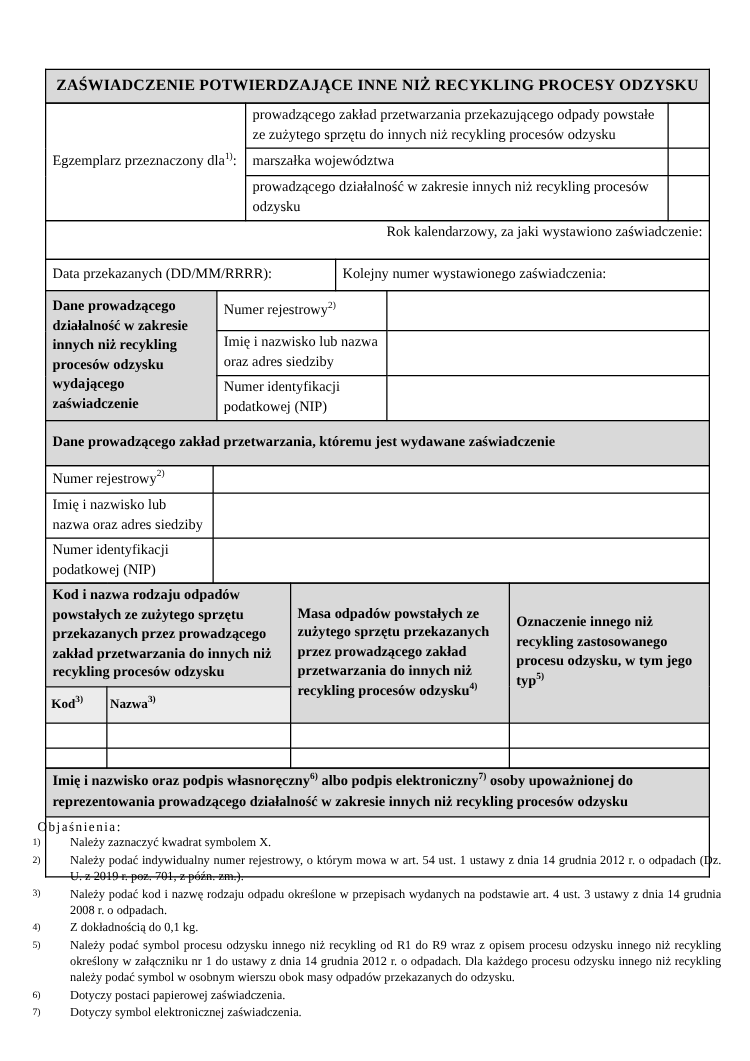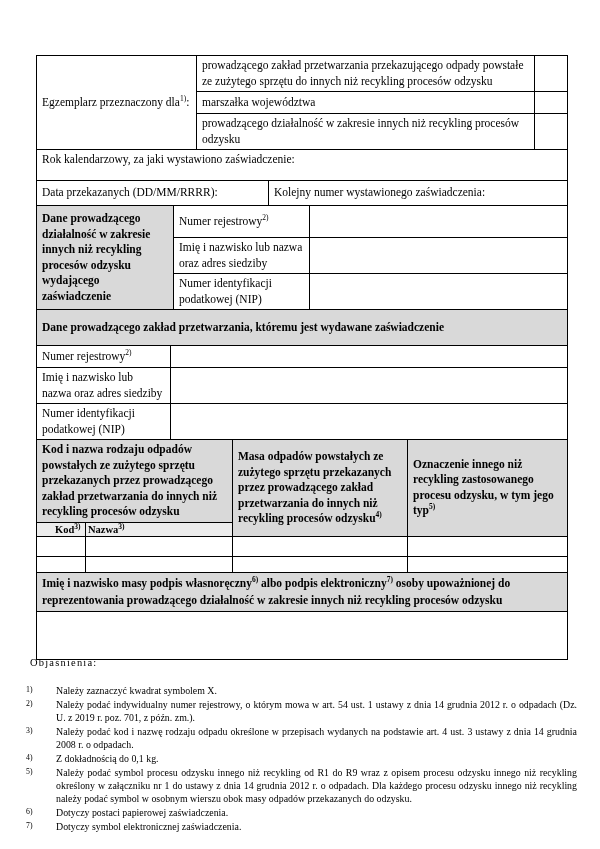--- a/index.html
+++ b/index.html
@@ -17,46 +17,53 @@
     border:1px solid #000;
     font-size:11.5px;line-height:15.5px;
     padding:2px 5px;vertical-align:middle;
     box-sizing:border-box;
     overflow:hidden;
   }
   .gray{background:#d9d9d9;}
   .subgray{background:#ececec;}
   .b{font-weight:bold;}
   .ctr{text-align:left;}
-  .top{vertical-align:top;}
+  .top{vertical-align:top;text-align:right;}
   .title-cell{
     font-weight:bold;font-size:12.6px;text-align:center;
     letter-spacing:.2px;height:27px;padding:4px 6px;
   }
   sup{font-size:7.5px;line-height:0;vertical-align:super;}
   .chk{padding:0;}
   .notes{position:absolute;left:25px;top:657px;width:552px;}
   .notes-heading{
-    font-size:10.5px;letter-spacing:1.2px;margin:0 0 16px 5px;
+    font-size:10.5px;letter-spacing:1.2px;margin:0 0 0 5px;
   }
   .note-row{display:flex;margin-bottom:1px;}
   .note-marker{
     flex:0 0 31px;font-size:7.8px;padding-top:1px;
     padding-left:1px;box-sizing:border-box;
   }
   .note-text{
     flex:1;font-size:9.9px;line-height:13px;text-align:justify;
   }
 </style>
 </head>
 <body>
 
 <div class="page">
   <div class="form">
 
+    <table class="t">
+      <tbody>
+          <tr>
+        <td class="gray title-cell">ZAŚWIADCZENIE POTWIERDZAJĄCE INNE NIŻ RECYKLING PROCESY ODZYSKU</td>
+      </tr>
+    </tbody>
+      </table>
 
     <table class="t">
       <colgroup>
           <col style="width:160px">
           <col>
           <col style="width:33px">
         </colgroup>
       <tbody>
           <tr>
         <td rowspan="3">
@@ -169,21 +176,21 @@
           <tr>
         <td colspan="2" class="gray b ctr" style="height:80px">Kod i nazwa rodzaju odpadów powstałych ze zużytego sprzętu przekazanych przez prowadzącego zakład przetwarzania do innych niż recykling procesów odzysku</td>
         <td rowspan="2" class="gray b ctr">
           <span>Masa odpadów powstałych ze zużytego sprzętu przekazanych przez prowadzącego zakład przetwarzania do innych niż recykling procesów odzysku</span><sup>4)</sup>
         </td>
         <td rowspan="2" class="gray b ctr">
           <span>Oznaczenie innego niż recykling zastosowanego procesu odzysku, w tym jego typ</span><sup>5)</sup>
         </td>
       </tr>
       <tr>
-        <td class="subgray b ctr" style="height:14px;padding:0 18px;font-size:10.5px;line-height:13px">
+        <td class="subgray b ctr" style="height:29px;padding:0 4px;font-size:10.5px;line-height:13px">
           <span>Kod</span><sup>3)</sup>
         </td>
         <td class="subgray b ctr" style="padding:0 2px;font-size:10.5px;line-height:13px">
           <span>Nazwa</span><sup>3)</sup>
         </td>
       </tr>
       <tr>
         <td style="height:20px"></td>
         <td></td>
         <td></td>
@@ -195,21 +202,21 @@
         <td></td>
         <td></td>
       </tr>
     </tbody>
       </table>
 
     <table class="t">
       <tbody>
           <tr>
         <td class="gray b" style="height:37px;line-height:17px">
-          <span>Imię i nazwisko masy podpis własnoręczny</span><sup>6)</sup><span> albo podpis elektroniczny</span><sup>7)</sup><span> osoby upoważnionej do reprezentowania prowadzącego działalność w zakresie innych niż recykling procesów odzysku</span>
+          <span>Imię i nazwisko oraz podpis własnoręczny</span><sup>6)</sup><span> albo podpis elektroniczny</span><sup>7)</sup><span> osoby upoważnionej do reprezentowania prowadzącego działalność w zakresie innych niż recykling procesów odzysku</span>
         </td>
       </tr>
       <tr>
         <td style="height:48px"></td>
       </tr>
     </tbody>
       </table>
   </div>
 
   <div class="notes">

